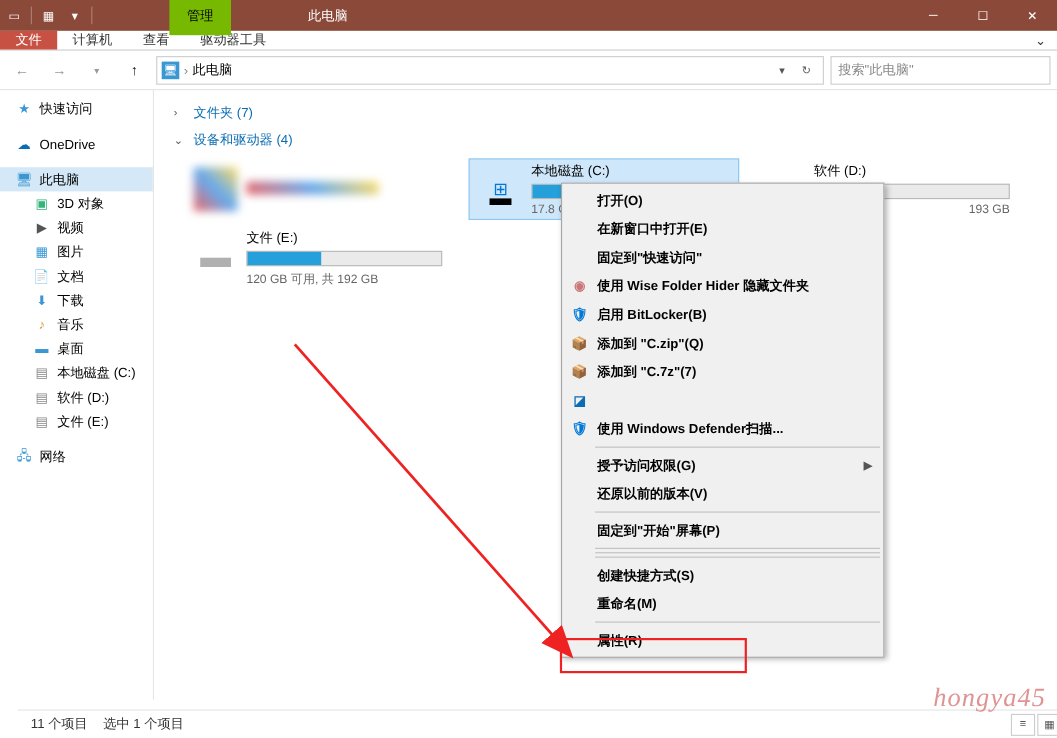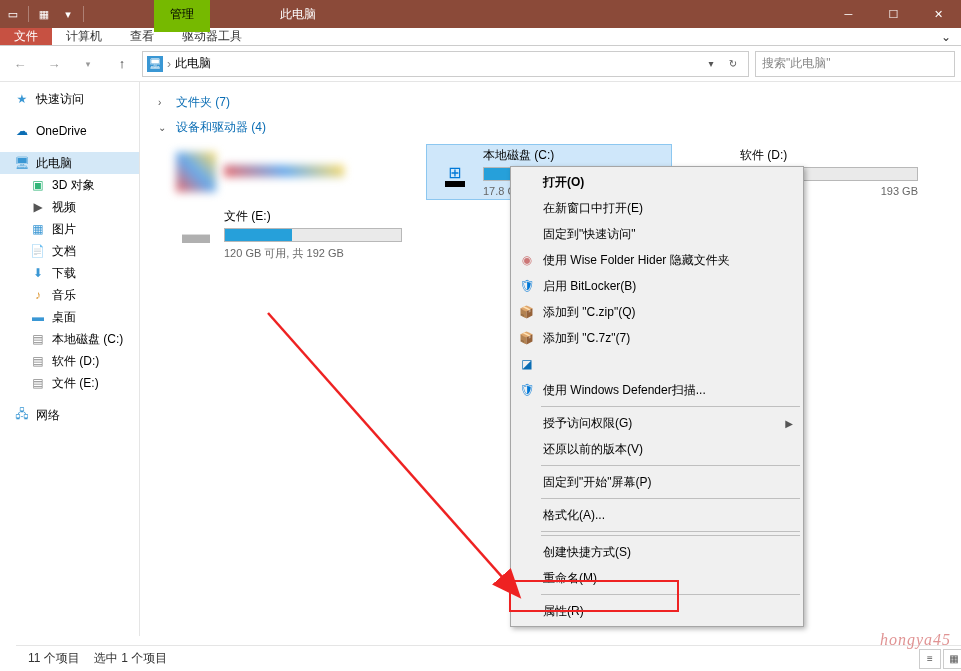--- a/index.html
+++ b/index.html
@@ -52,36 +52,36 @@
 .drive .icon { width:40px; height:40px; display:flex; align-items:center; justify-content:center; font-size:24px; position:relative; margin-left:6px;}
 .drive .info { flex:1; padding-right:10px;}
 .drive .name { font-size:12px; color:#000; margin-bottom:3px;}
 .drive .bar { height:14px; border:1px solid #b8b8b8; background:#eaeaea; position:relative; margin-bottom:4px;}
 .drive .bar .fill { height:100%; background:#26a0da; }
 .drive .sub { font-size:11px; color:#666; }
 .red-box { border:2px solid #e22; }
 
 
 .ctxmenu { position:absolute; left:510px; top:166px; width:294px; background:#f0f0f0; border:1px solid #a6a6a6; box-shadow:2px 2px 5px rgba(0,0,0,.3); padding:2px; }
-.cmi { height:26px; display:flex; align-items:center; padding-left:30px; padding-right:18px; font-size:12px; color:#000; position:relative;}
+.cmi { height:26px; display:flex; align-items:center; padding-left:30px; padding-right:18px; font-size:12px; color:#000; position:relative;font-weight:bold;}
 .cmi.bold { font-weight:bold; }
 .cmi .cico { position:absolute; left:6px; width:16px; height:16px; display:flex; align-items:center; justify-content:center; font-size:12px;}
 .cmi .arr { position:absolute; right:8px; font-size:10px; color:#555;}
 .csep { height:1px; background:#bfbfbf; margin:3px 1px 3px 28px;}
 .red-box2 { position:absolute; left:509px; top:580px; width:170px; height:32px; border:2px solid #e22; pointer-events:none;}
 
 
 .status { position:absolute; left:16px; bottom:0; height:26px; width:100%; border-top:1px solid #e5e5e5; display:flex; align-items:center; padding:0 12px; font-size:12px; color:#333; gap:14px;}
 .status .spacer{flex:1;}
 .vbtns { display:flex; gap:2px;}
 .vbtn { width:22px; height:20px; border:1px solid #ccc; display:flex; align-items:center; justify-content:center; font-size:10px; color:#555;}
 
 
 .annot-arrow { position:absolute; left:260px; top:305px; pointer-events:none; }
-.wm { position:absolute; right:10px; bottom:22px; font-size:16px; color:#d88; font-style:italic; letter-spacing:1px; pointer-events:none; opacity:.9; font-family:Georgia,serif;}
+.wm { position:absolute; right:10px; bottom:22px; font-size:24px; color:#d88; font-style:italic; letter-spacing:1px; pointer-events:none; opacity:.9; font-family:Georgia,serif;}
 
 .blur { filter:blur(4px); background:linear-gradient(45deg,#e66,#6ae,#fd6); }
 </style>
 </head>
 <body>
 
 <div class="titlebar">
   <div class="qat">
     <div class="qat-btn">▭</div>
     <div class="qat-sep"></div>
@@ -282,23 +282,20 @@
       <span class="arr">▶</span>
     </div>
   <div class="cmi">
       <span>还原以前的版本(V)</span>
     </div>
   <div class="csep"></div>
   <div class="cmi">
       <span>固定到"开始"屏幕(P)</span>
     </div>
   <div class="csep"></div>
-  <div class="cmi">
-      <span>格式化(A)...</span>
-    </div>
   <div class="csep"></div>
   <div class="csep"></div>
   <div class="cmi">
       <span>创建快捷方式(S)</span>
     </div>
   <div class="cmi">
       <span>重命名(M)</span>
     </div>
   <div class="csep"></div>
   <div class="cmi">

